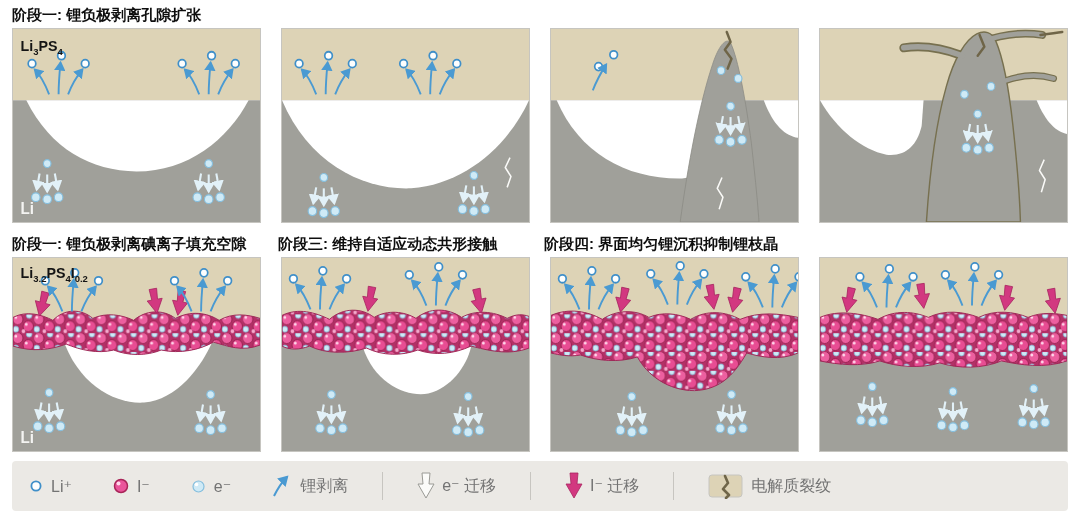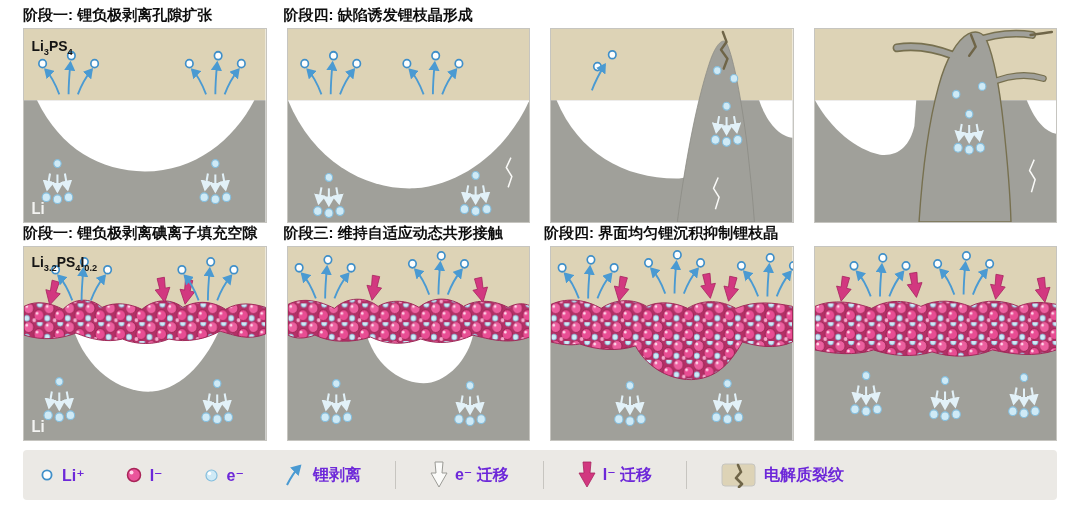--- a/index.html
+++ b/index.html
@@ -1,26 +1,26 @@
 <!DOCTYPE html>
 <html><head>
 <meta charset="utf-8">
 <style>
   *{margin:0;padding:0;box-sizing:border-box}
   html,body{width:1080px;height:520px;background:#ffffff;overflow:hidden;
     font-family:"Liberation Sans","DejaVu Sans",sans-serif;}
-  .fig{width:1080px;height:413px;padding:6px 23px 4px}
+  .fig{width:1080px;height:413px;padding:6px 12px 4px}
   .trow{display:grid;grid-template-columns:repeat(4,1fr);gap:8px;margin:0 0 3px}
-  .trow.mt{margin-top:1px}
+  .trow.mt{margin-top:12px}
   .ptitle{font-size:15px;font-weight:bold;color:#0e0e0e;white-space:nowrap;overflow:hidden}
   .prow{display:grid;grid-template-columns:repeat(4,1fr);gap:20px}
   .panel{border:1px solid #c6c5c0;background:#fff}
   .panel svg{display:block;width:100%;height:193px}
   .legend{margin-top:9px;height:50px;background:#ebe9e5;border-radius:4px;
-    display:flex;align-items:center;padding:0 16px;font-size:16px;font-weight:bold;color:#6d28d9}
+    display:flex;align-items:center;padding:0 16px;font-size:16px;font-weight:normal;color:#737373}
   .lgi{display:flex;align-items:center;gap:7px;white-space:nowrap}
   .m1{margin-right:40px}.m2{margin-right:38px}
   .lgdiv{width:1px;height:28px;background:#c7c5c0;margin:0 34px}
   
   .sArr{fill:none;stroke:#4a9ad2;stroke-width:2;marker-end:url(#mB)}
   .eArr{fill:none;stroke:#e2f1f8;stroke-width:2.2;marker-end:url(#mE)}
   .liIon{fill:#fdfefe;stroke:#3f8fc9;stroke-width:1.8}
   .eIon{fill:#cfeaf6;stroke:#85bedd;stroke-width:1.2}
   .crackW{fill:none;stroke:#fafaf8;stroke-width:1.6;stroke-linejoin:round}
   .crackD{fill:none;stroke:#6f6548;stroke-width:2.6;stroke-linejoin:round;stroke-linecap:round}
@@ -73,21 +73,20 @@
     <g id="whiteArr">
       <path d="M-4,-16 L4,-16 L3,-5 L8,-5 L0,9 L-8,-5 L-3,-5 Z" fill="#fbfbf9" stroke="#9a9a95" stroke-width="1"></path>
     </g>
   </defs>
 </svg>
 
 <div class="fig">
 
   <div class="trow">
     <div class="ptitle">阶段一: 锂负极剥离孔隙扩张</div>
-    <div class="ptitle">阶段四: 缺陷诱发锂枝晶形成</div>
   </div>
 
   <div class="prow">
 
     <div class="panel">
       <svg viewBox="0 0 260 195" preserveAspectRatio="none">
         <rect x="0" y="0" width="260" height="72" fill="#ddd3b6"></rect>
         <rect x="0" y="72" width="260" height="123" fill="#a0a09a"></rect>
         <path d="M14,72 C40,122 82,143 130,144 C184,144 226,112 248,72 Z" fill="#ffffff"></path>
         <use href="#liPlume" transform="translate(48,68)"></use>

